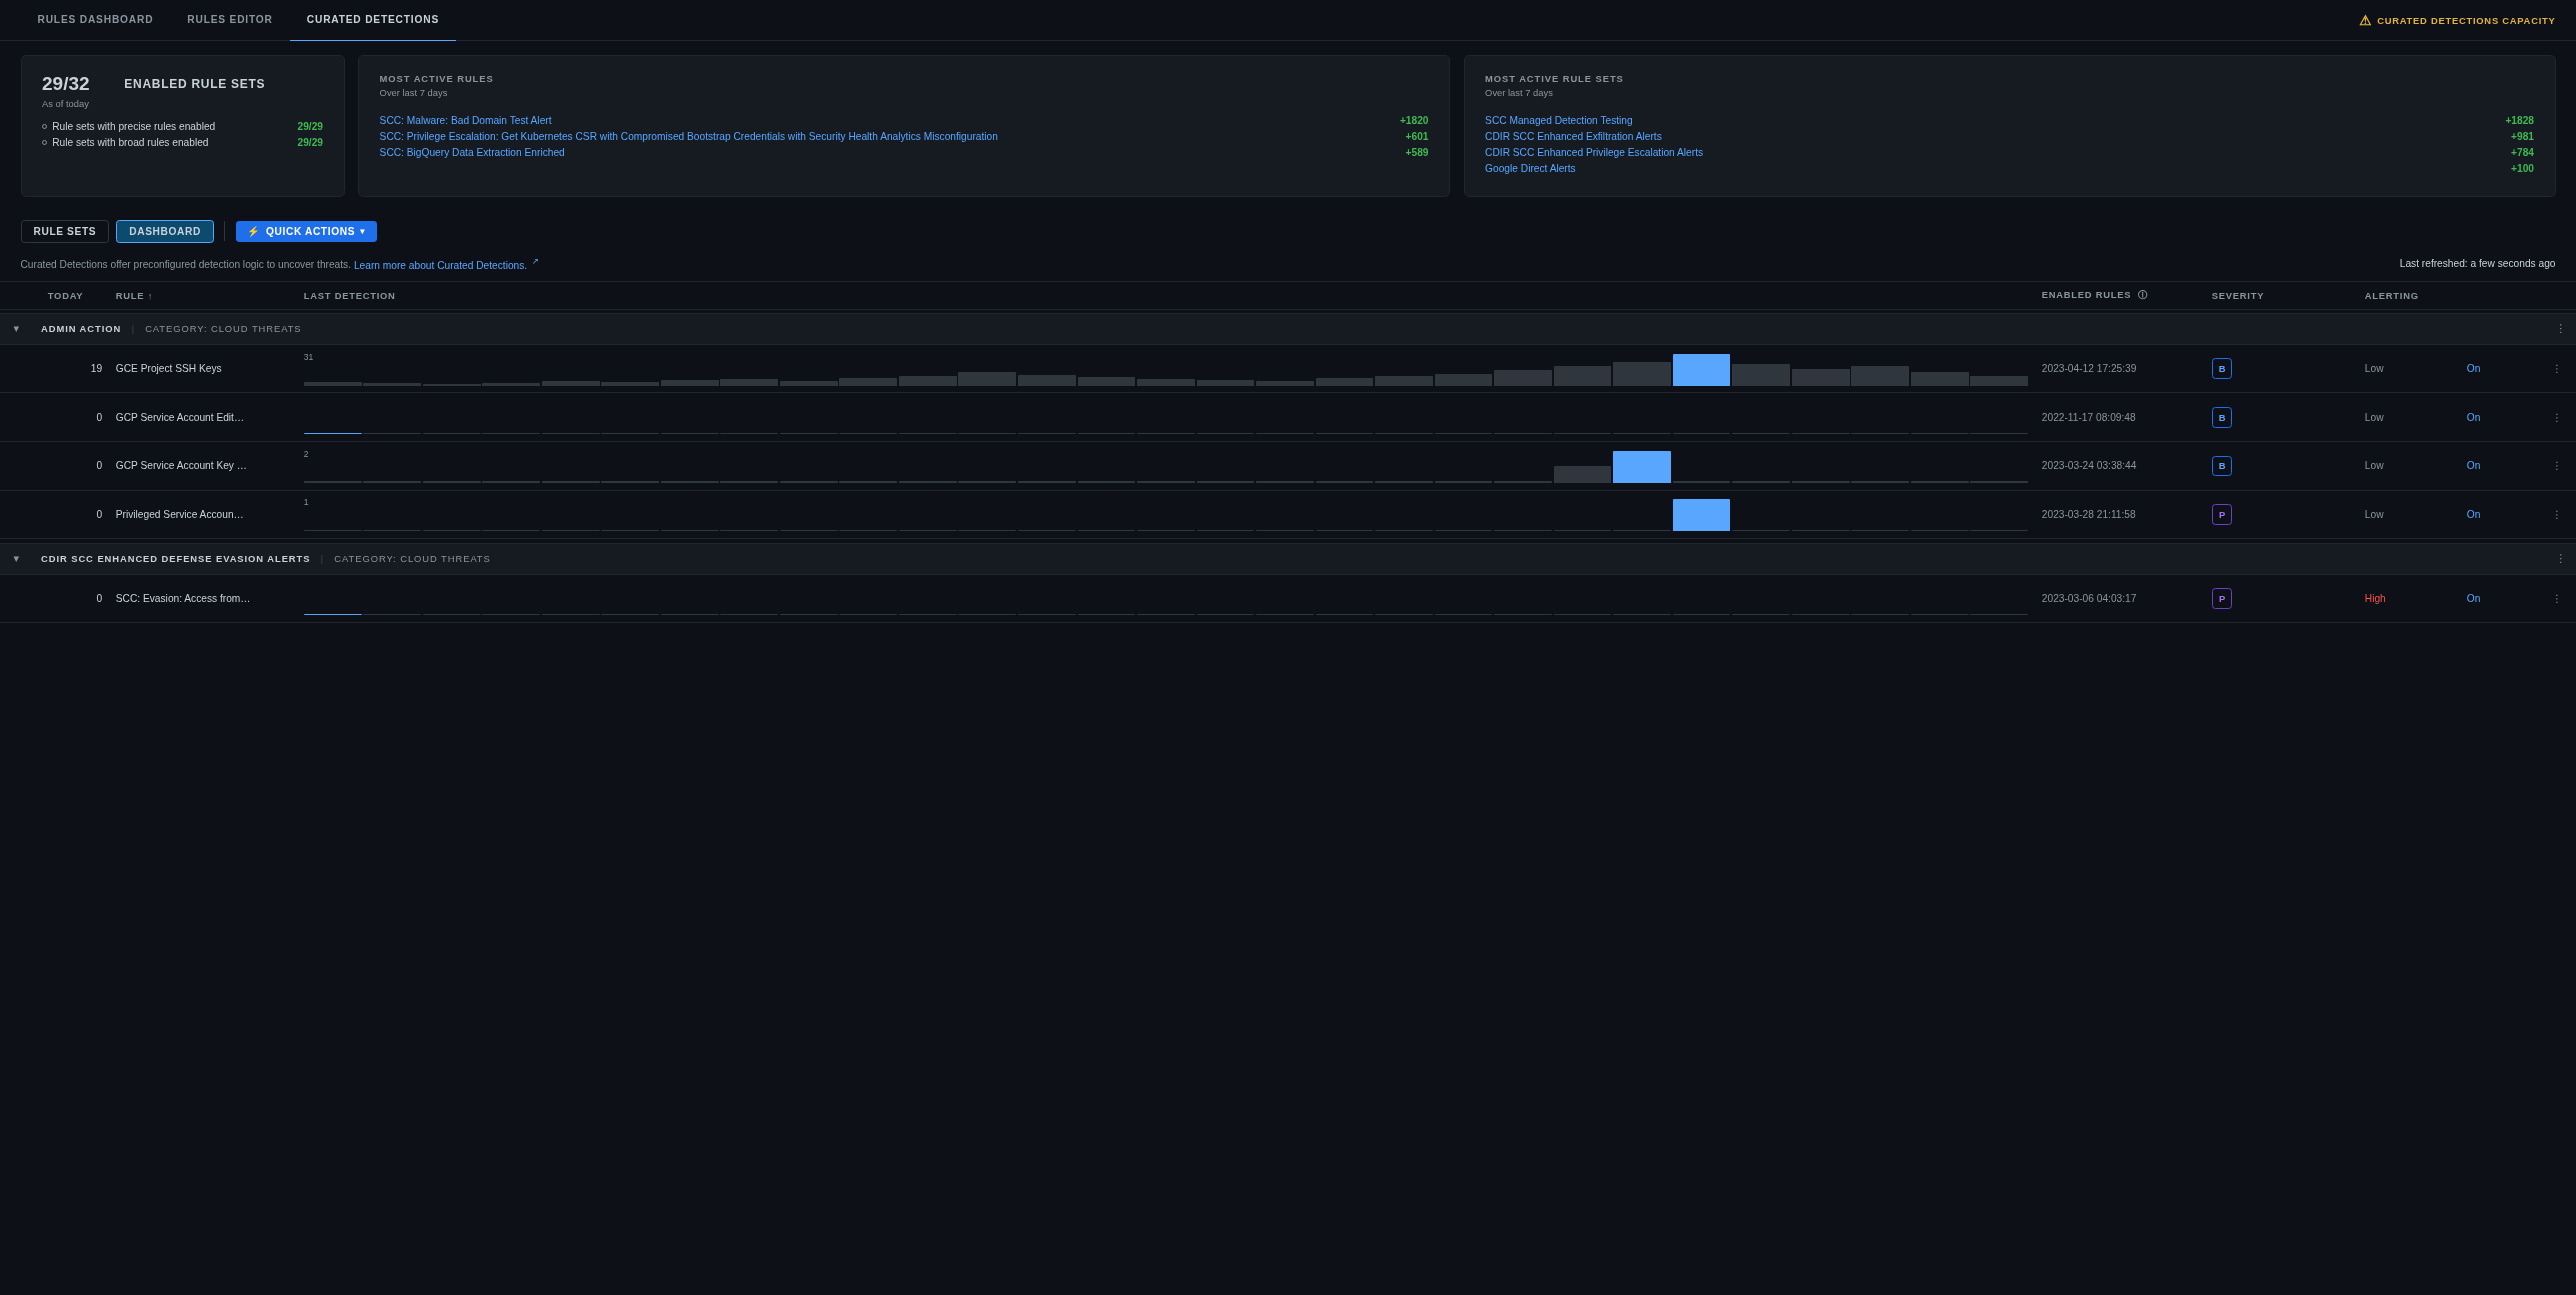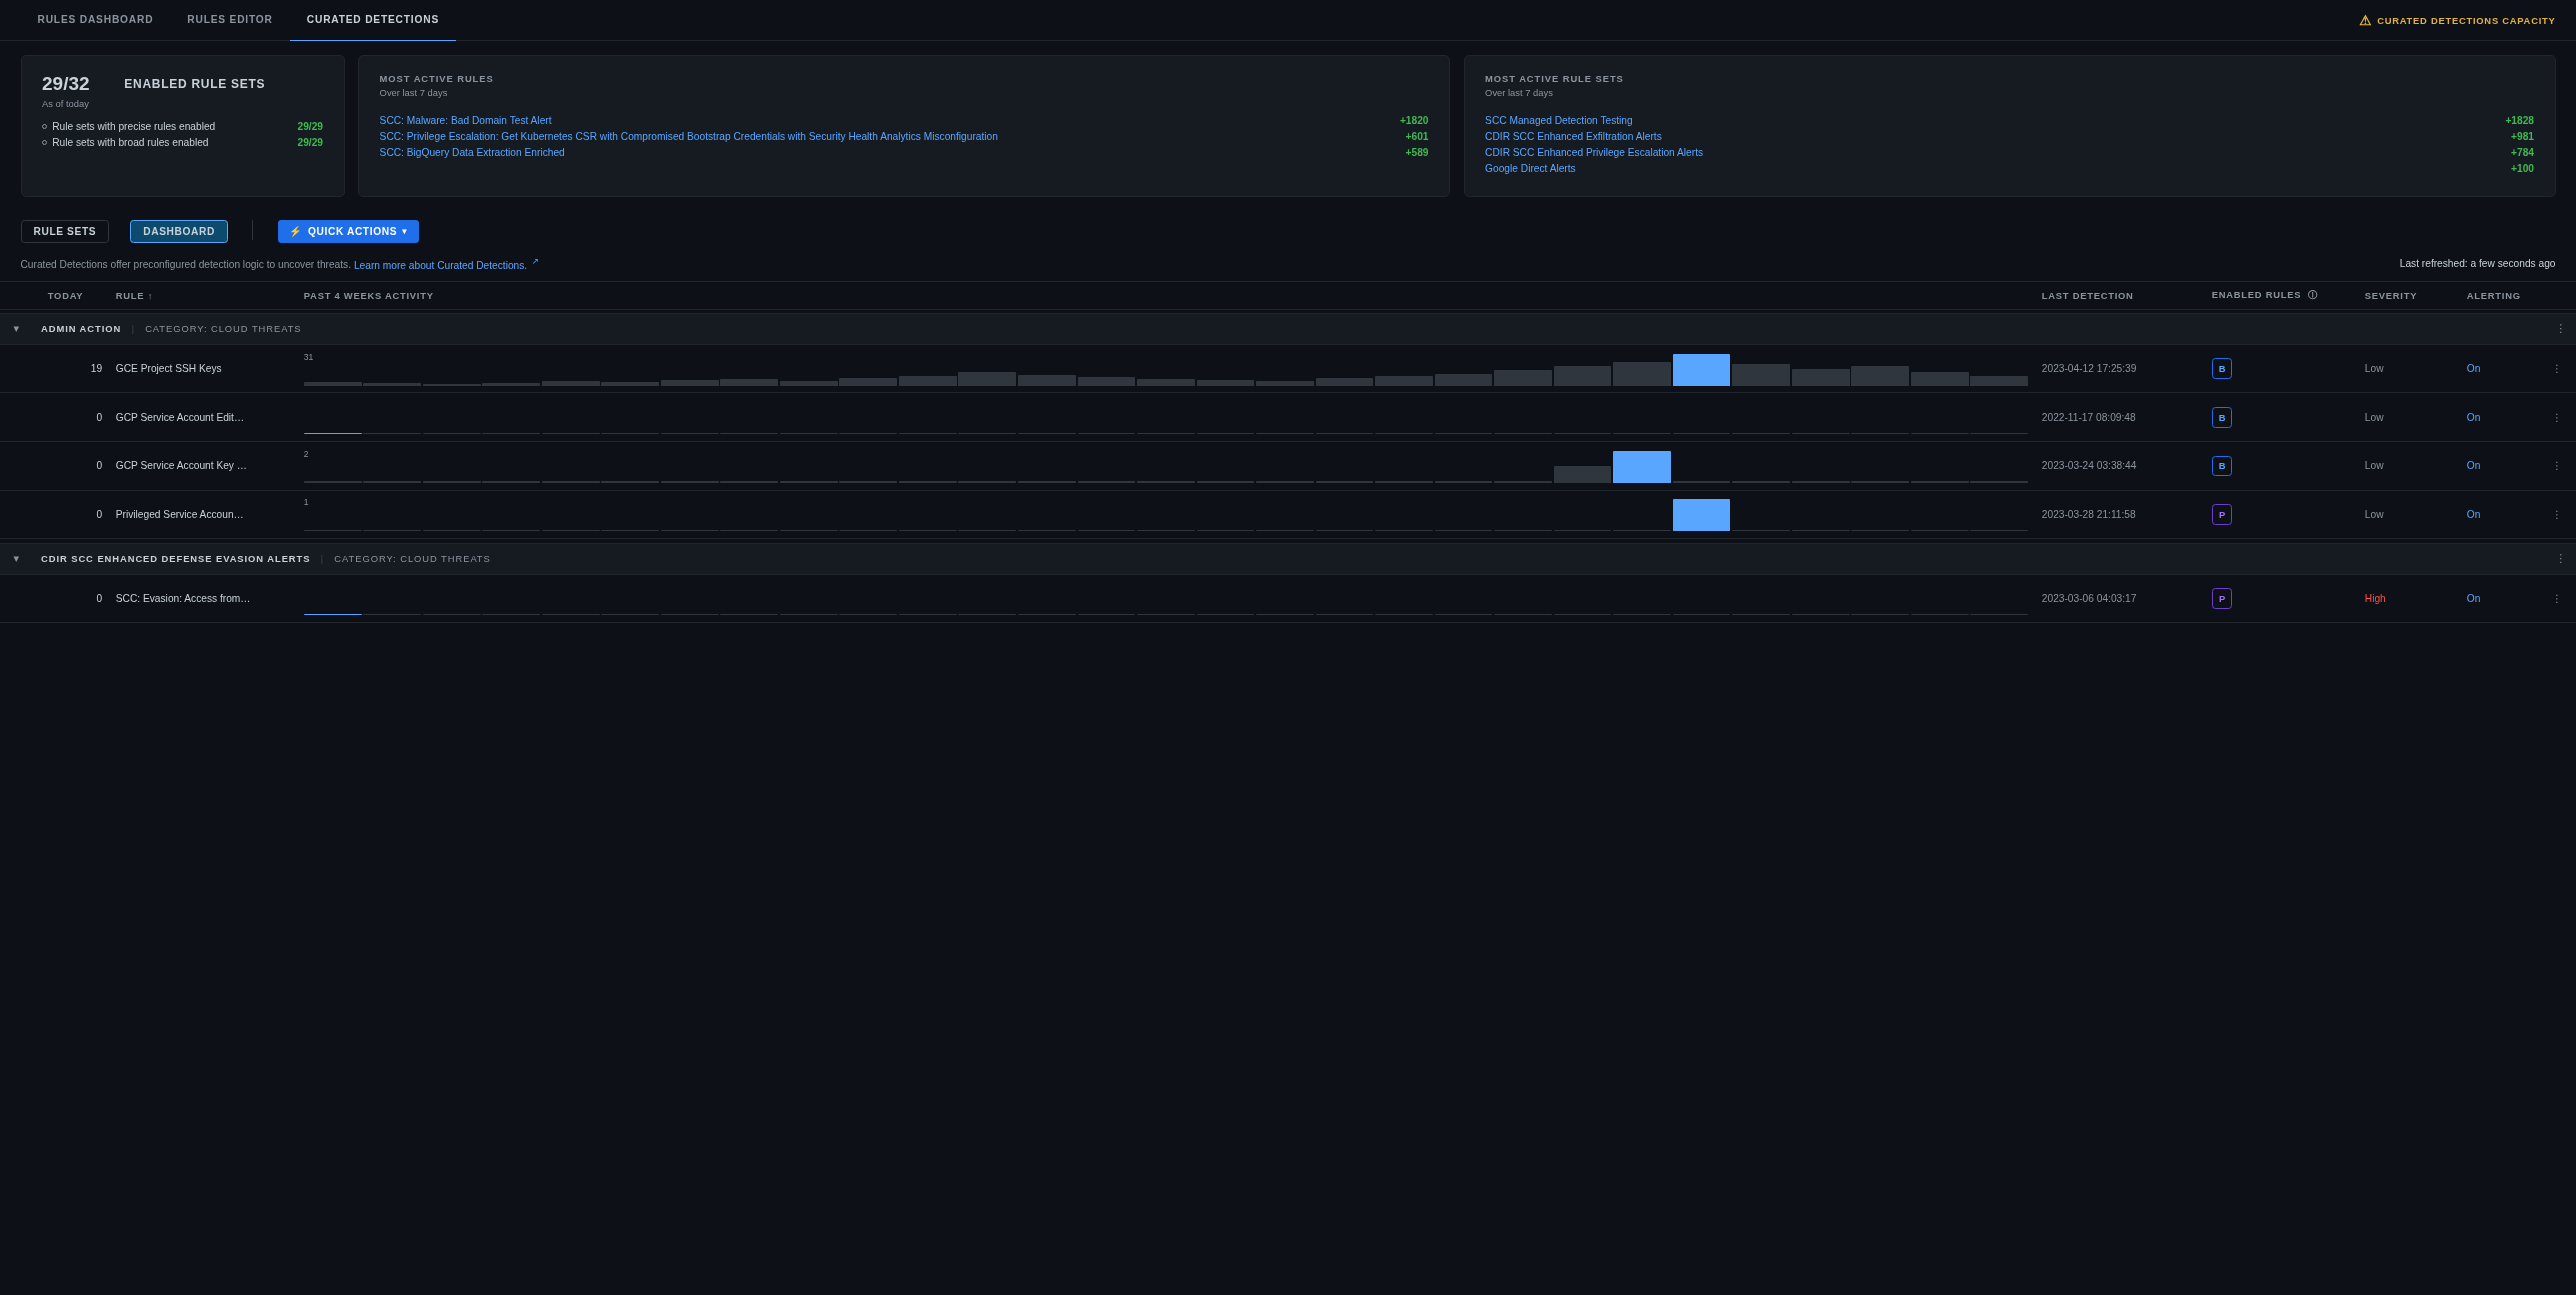--- a/index.html
+++ b/index.html
@@ -150,22 +150,23 @@
     }
     .rule-count {
       color: #3fb950;
       font-weight: 600;
       white-space: nowrap;
     }
 
     
     .toolbar {
       display: flex;
+      align-items: center;
       padding: 8.5px 20.5px;
-      gap: 21px;
+      gap: 7px;
     }
     .btn-outline {
       background: transparent;
       border: 0.9px solid #30363d;
       color: #c9d1d9;
       padding: 5.1px 12px;
       border-radius: 3.4px;
       font-size: 10.2px;
       font-weight: 600;
       cursor: pointer;
@@ -454,23 +455,20 @@
 
 <div class="table-wrapper">
   <div class="table-header">
     <div class="th"></div>
     <div class="th">
       <span>Today</span>
     </div>
     <div class="th sortable">
       <span>Rule</span>
       <span>↑</span>
-    </div>
-    <div class="th">
-      <span>Past 4 Weeks Activity</span>
     </div>
     <div class="th">
       <span>Last Detection</span>
     </div>
     <div class="th">
       <span>Enabled Rules</span>
       <span style="margin-left:3.4px;color:#8b949e;cursor:pointer;">ⓘ</span>
     </div>
     <div class="th">
       <span>Severity</span>

